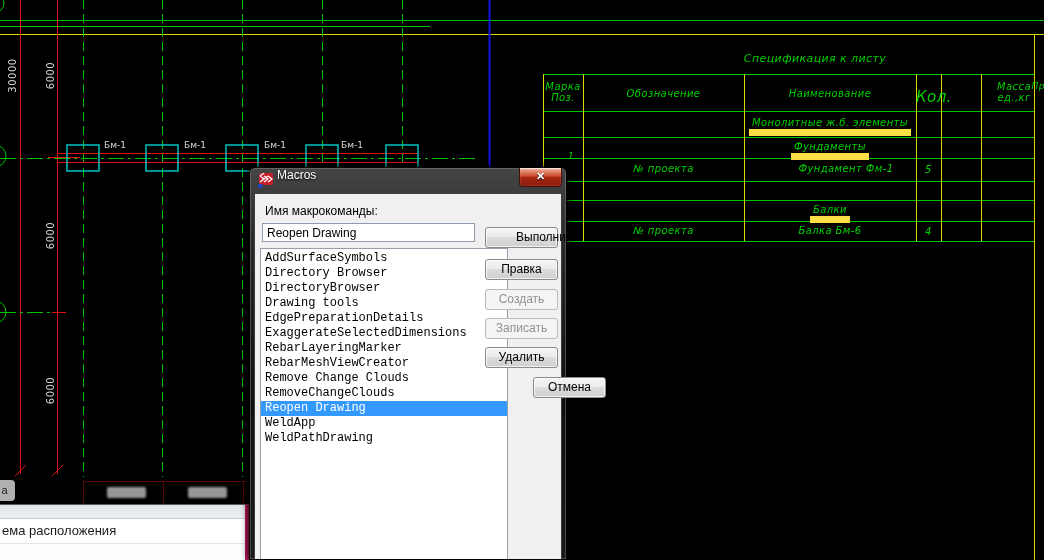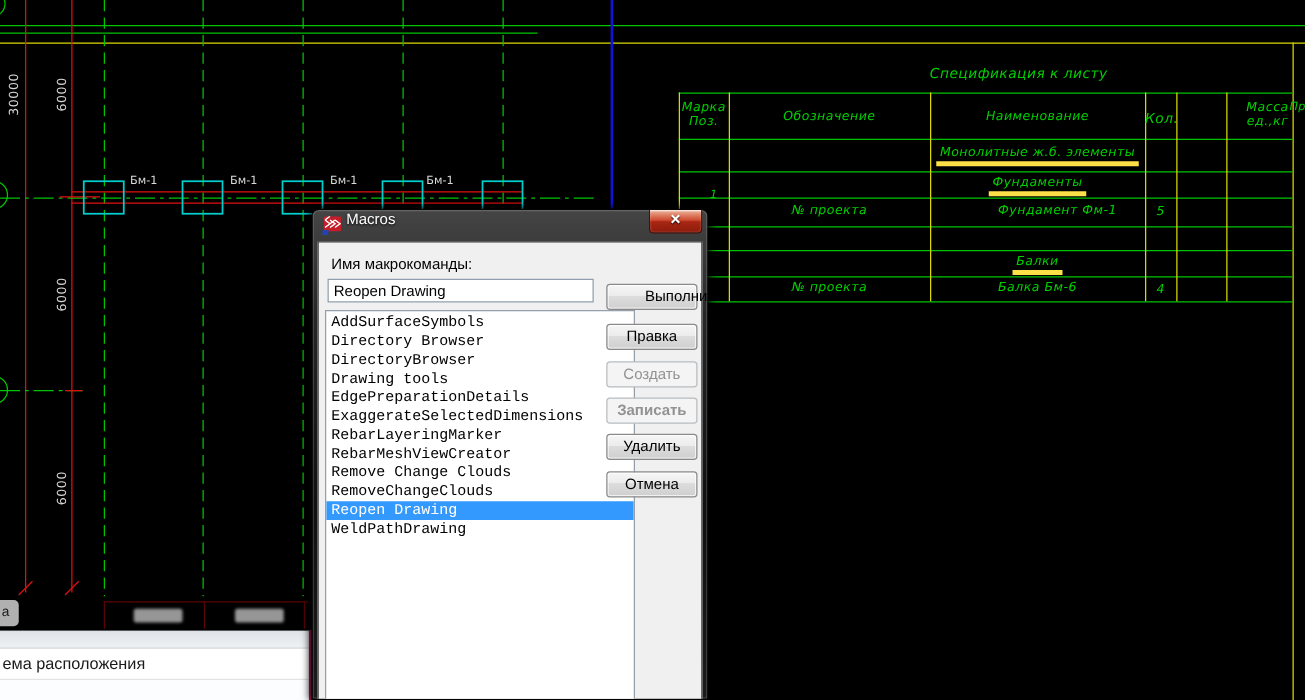--- a/index.html
+++ b/index.html
@@ -5,31 +5,31 @@
   html,body{margin:0;padding:0;background:#000;}
   #screen{position:relative;width:1044px;height:560px;background:#000;overflow:hidden;
           font-family:"Liberation Sans",sans-serif;}
   #linework{position:absolute;left:0;top:0;z-index:1;}
   .cadtext{position:absolute;z-index:2;color:#00d000;font:italic 10px "DejaVu Sans",sans-serif;
            letter-spacing:.4px;white-space:nowrap;}
   .cadcenter{text-align:center;}
   .dimtext{position:absolute;z-index:2;color:#d6d6d6;font:10px "DejaVu Sans",sans-serif;
            width:48px;text-align:center;transform:rotate(-90deg);letter-spacing:.5px;}
   .beamlabel{position:absolute;z-index:2;color:#d9d9d9;font:9px "DejaVu Sans",sans-serif;white-space:nowrap;}
-  .grpunder{display:inline-block;border-bottom:4px solid #fde047;padding:0 3px 1px 3px;}
+  .grpunder{display:inline-block;border-bottom:7px solid #fde047;padding:0 3px 1px 3px;}
   
   #dimband{position:absolute;left:0;top:478px;width:249px;height:26px;z-index:2;overflow:hidden;}
   .bandline-h{position:absolute;left:83px;top:3px;width:164px;height:1px;background:#5a0404;}
   .bandline-v{position:absolute;width:1px;height:22px;top:3px;background:#5a0404;}
   .blurval{position:absolute;top:9px;width:39px;height:11px;background:#969696;border-radius:2px;filter:blur(1.2px);}
   .bandblob{position:absolute;left:-6px;top:2px;width:21px;height:21px;background:#b0b0b0;border-radius:4px;
             color:#1c1c1c;font:11px "Liberation Sans",sans-serif;text-align:center;line-height:21px;filter:blur(.4px);}
   
   #bottompanel{position:absolute;left:0;top:504px;width:249px;height:56px;z-index:3;
-               background:#fff;border-top:1px solid #55585c;border-right:2px solid #be185d;box-sizing:border-box;}
+               background:#fff;border-top:1px solid #55585c;border-right:4px solid #be185d;box-sizing:border-box;}
   .bp-strip{height:13px;background:linear-gradient(180deg,#dfe3e8 0%,#eef1f4 100%);border-bottom:1px solid #c9ccd1;}
   .bp-row{height:24px;background:#fff;border-bottom:1px solid #e3e3e3;
           font:13px "Liberation Sans",sans-serif;color:#1a1a1a;line-height:24px;padding-left:2px;white-space:nowrap;overflow:hidden;}
   .bp-row2{height:18px;background:#fcfdfe;}
   
   #dlg{position:absolute;left:249px;top:167px;width:318px;height:393px;z-index:5;
        background:linear-gradient(180deg,#454545 0%,#262626 22%,#101010 60%,#1b1b1b 100%);
        border:1px solid #030303;border-radius:6px 6px 0 0;box-sizing:border-box;
        box-shadow:inset 0 0 0 1px rgba(160,160,160,.35), 2px 0 6px rgba(0,0,0,.6), -2px 0 6px rgba(0,0,0,.6);}
   #dlg-title{position:absolute;left:27px;top:0;height:25px;line-height:25px;color:#fff;
@@ -138,21 +138,21 @@
   <div class="beamlabel" style="left:341px;top:140px;">Бм-1</div>
 
   <div class="cadtext cadcenter" style="left:690px;top:52px;width:250px;font-size:11px;font-style:italic;">Спецификация к листу</div>
 
   <div class="cadtext cadcenter" style="left:543px;top:81px;width:40px;">
     <div>Марка</div>
     <div>Поз.</div>
   </div>
   <div class="cadtext cadcenter" style="left:583px;top:88px;width:161px;">Обозначение</div>
   <div class="cadtext cadcenter" style="left:744px;top:88px;width:172px;">Наименование</div>
-  <div class="cadtext cadcenter" style="left:916px;top:88px;width:25px;font-size:11px;">Кол.</div>
+  <div class="cadtext cadcenter" style="left:916px;top:88px;width:25px;font-size:15px;">Кол.</div>
   <div class="cadtext cadcenter" style="left:994px;top:81px;width:40px;font-size:10px;">
     <div>Масса</div>
     <div>ед.,кг</div>
   </div>
   <div class="cadtext cadcenter" style="left:981px;top:81px;width:53px;font-size:9px;padding-left:48px;">
     <div>Примеча-</div>
     <div>ние</div>
   </div>
 
   <div class="cadtext cadcenter" style="left:744px;top:117px;width:172px;">
@@ -209,24 +209,25 @@
         <div class="li">Directory Browser</div>
         <div class="li">DirectoryBrowser</div>
         <div class="li">Drawing tools</div>
         <div class="li">EdgePreparationDetails</div>
         <div class="li">ExaggerateSelectedDimensions</div>
         <div class="li">RebarLayeringMarker</div>
         <div class="li">RebarMeshViewCreator</div>
         <div class="li">Remove Change Clouds</div>
         <div class="li">RemoveChangeClouds</div>
         <div class="li sel">Reopen Drawing</div>
+        <div class="li">WeldApp</div>
         <div class="li">WeldPathDrawing</div>
       </div>
       <div class="btn" style="top:33px;padding-left:30px;">Выполнить</div>
       <div class="btn" style="top:65px;">Правка</div>
       <div class="btn disabled" style="top:95px;">Создать</div>
-      <div class="btn disabled" style="top:124px;font-weight:bold;">Записать</div>
+      <div class="btn disabled" style="top:124px;">Записать</div>
       <div class="btn" style="top:153px;">Удалить</div>
-      <div class="btn" style="top:183px;">Отмена</div>
+      <div class="btn" style="top:183px;margin-left:48px;">Отмена</div>
     </div>
   </div>
 
 </div>
 
 </body></html>

